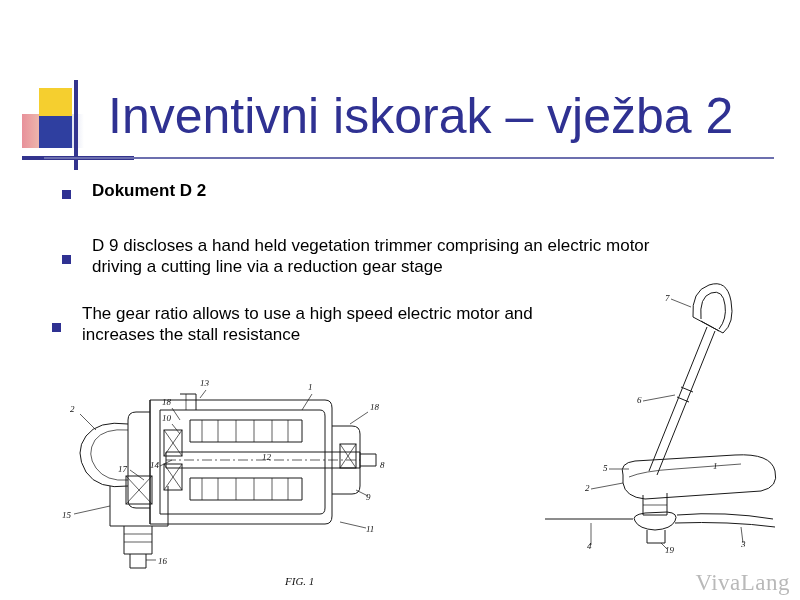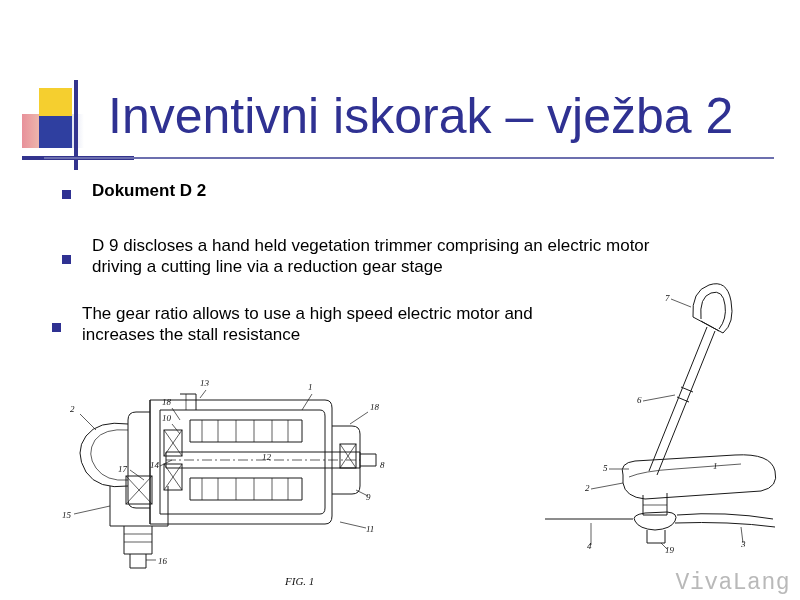--- a/index.html
+++ b/index.html
@@ -135,21 +135,21 @@
     font-size: 11px;
     font-style: italic;
     color: #111;
   }
 
   
   .watermark {
     position: absolute;
     right: 10px;
     bottom: 4px;
-    font-family: Liberation Mono, monospace;
+    font-family: Liberation Serif, serif;
     font-size: 23px;
     color: #b9b9b9;
     letter-spacing: 0.5px;
   }
 
   svg { display: block; }
   .ln { fill: none; stroke: #1a1a1a; stroke-width: 1; }
   .ln-t { fill: none; stroke: #1a1a1a; stroke-width: 0.7; }
   .lbl { font-family: "Liberation Serif", serif; font-size: 9px; fill: #111; font-style: italic; }
 </style>

